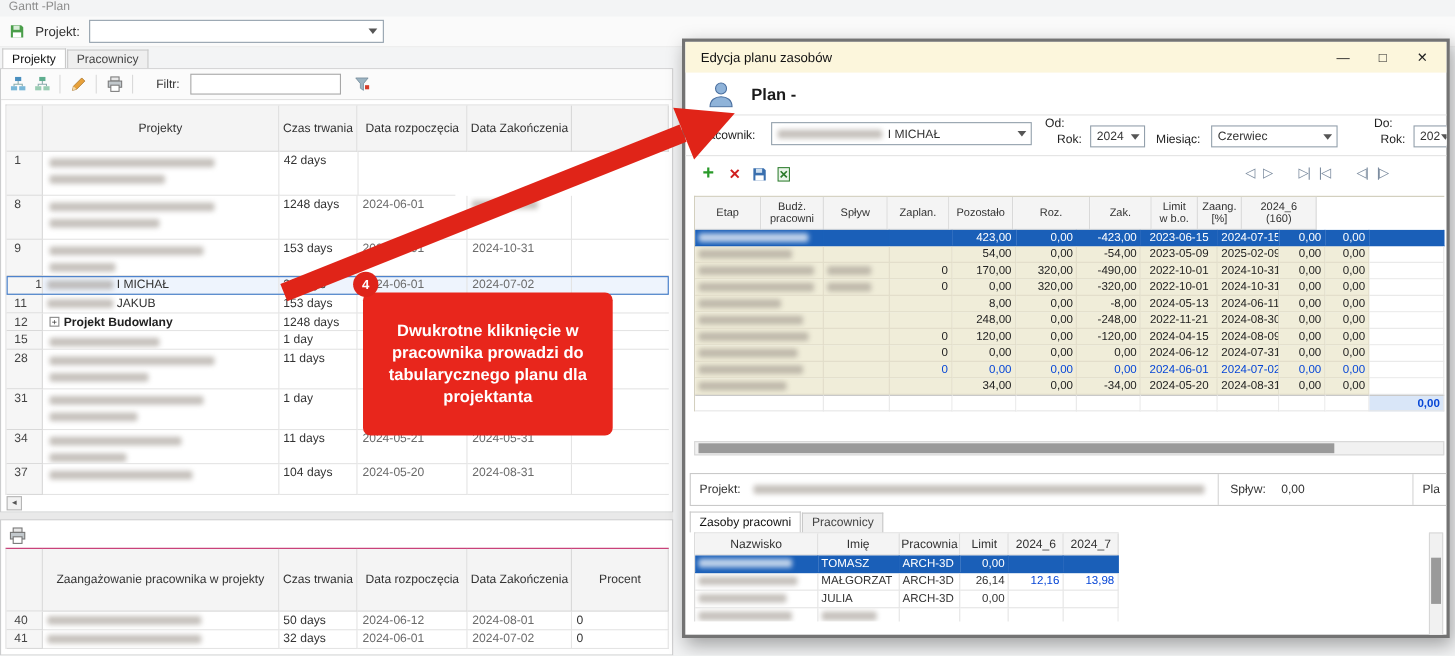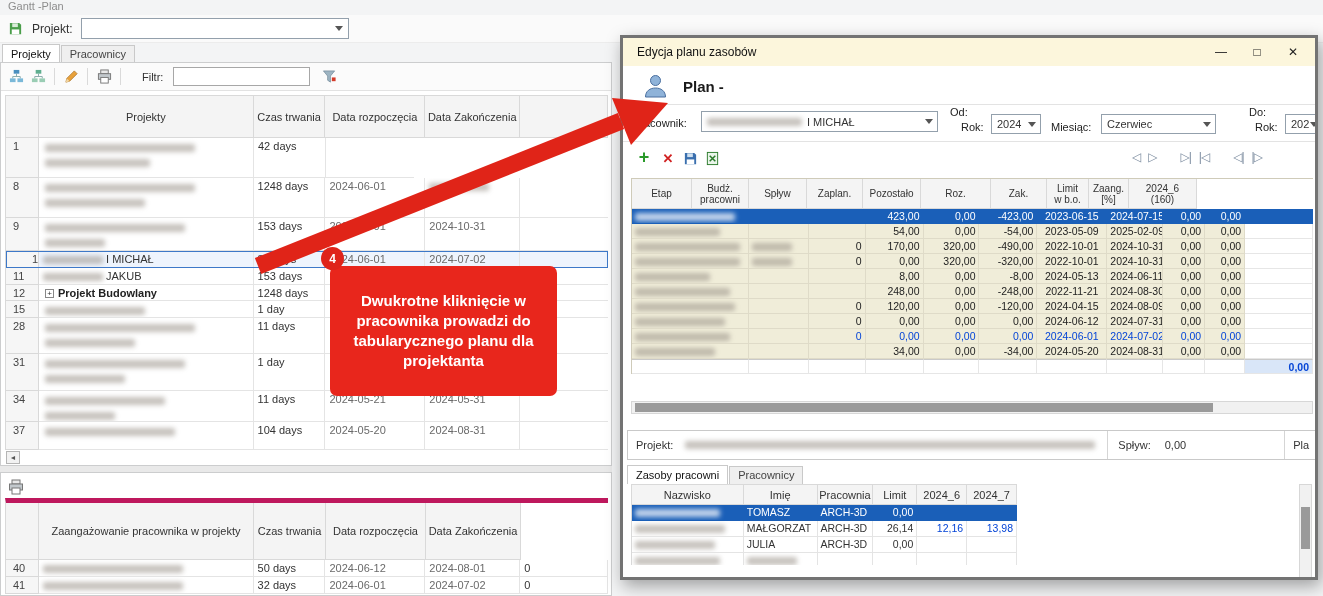--- a/index.html
+++ b/index.html
@@ -32,21 +32,21 @@
 .num{background:#f6f6f6;border-right:1px solid #d9d9d9;border-bottom:1px solid #d9d9d9;color:#444;padding-left:7px}
 .hc{background:#f4f4f4;border-right:1px solid #d9d9d9;border-bottom:1px solid #d9d9d9;display:flex;align-items:center;justify-content:center;text-align:center;color:#333;white-space:pre-line;overflow:hidden}
 #pgrid{position:absolute;left:5px;top:95px;width:603px;background:#fff;border-left:1px solid #d9d9d9;border-top:1px solid #d9d9d9}
 #pgrid-head{height:42px}
 .selrow{outline:1px solid #3d78c8;outline-offset:-1px;background:#eef4fd}
 .bold{font-weight:bold;color:#222}
 .expander{display:inline-flex;width:9px;height:9px;border:1px solid #888;background:#fff;font-size:8px;line-height:7px;align-items:center;justify-content:center;margin:0 4px 1px 2px;vertical-align:middle;color:#333}
 #scrollL{position:absolute;left:6px;top:451px;width:14px;height:13px;border:1px solid #b5b5b5;background:#f2f2f2;font-size:7px;color:#555;display:flex;align-items:center;justify-content:center;padding:0}
 #splitter{position:absolute;left:0;top:466px;width:612px;height:6px;background:#e9e9e9}
 #bpanel{position:absolute;left:0;top:472px;width:612px;height:124px;background:#fff;border:1px solid #cccdce}
-#egrid{position:absolute;left:5px;top:498px;width:603px;background:#fff;border-left:1px solid #d9d9d9;border-top:5px solid #be185d}
+#egrid{position:absolute;left:5px;top:498px;width:603px;background:#fff;border-left:1px solid #d9d9d9;border-top:1px solid #be185d}
 #egrid-head{height:57px}
 
 #dlg{position:absolute;left:620px;top:35px;width:698px;height:545px;background:#fff;border:3px solid #737373;box-shadow:3px 6px 16px rgba(0,0,0,.35);overflow:hidden;z-index:10}
 .dtitle{position:absolute;left:0;top:0;width:100%;height:28px;background:#fcf6dc;display:flex;align-items:center}
 .dtitle-text{margin-left:14px;font-size:12px;color:#111}
 .wbtns{position:absolute;right:4px;top:0;height:28px;display:flex}
 .wbtn{width:36px;height:28px;display:flex;align-items:center;justify-content:center;font-size:12px;color:#222}
 .person{position:absolute;left:20px;top:36px}
 .dhead{position:absolute;left:60px;top:40px;font-size:15px;font-weight:bold;color:#1a1a1a}
 .hr{position:absolute;left:0;width:698px;border-top:1px solid #e3e3e3}
@@ -318,20 +318,21 @@
         </svg>
     </span>
   </div>
   <div id="egrid">
     <div class="grow" id="egrid-head">
         <div class="hc" style="width: 33px;"></div>
         <div class="hc" style="width: 215px;">Zaangażowanie pracownika w projekty</div>
         <div class="hc" style="width: 72px;">Czas trwania</div>
         <div class="hc" style="width: 100px;">Data rozpoczęcia</div>
         <div class="hc" style="width: 95px;">Data Zakończenia</div>
+        <div class="hc" style="width: 88px;">Procent</div>
       </div>
     <div id="egrid-body">
         <div class="grow" style="height: 17px;">
           <div class="c num" style="width: 33px;">40</div>
           <div class="c" style="width: 215px;"><span class="chip" style="width: 140px;"></span></div>
           <div class="c" style="width: 72px;">50 days</div>
           <div class="c date" style="width: 100px;">2024-06-12</div>
           <div class="c date" style="width: 95px;">2024-08-01</div>
           <div class="c" style="width: 88px;">0</div>
         </div>

